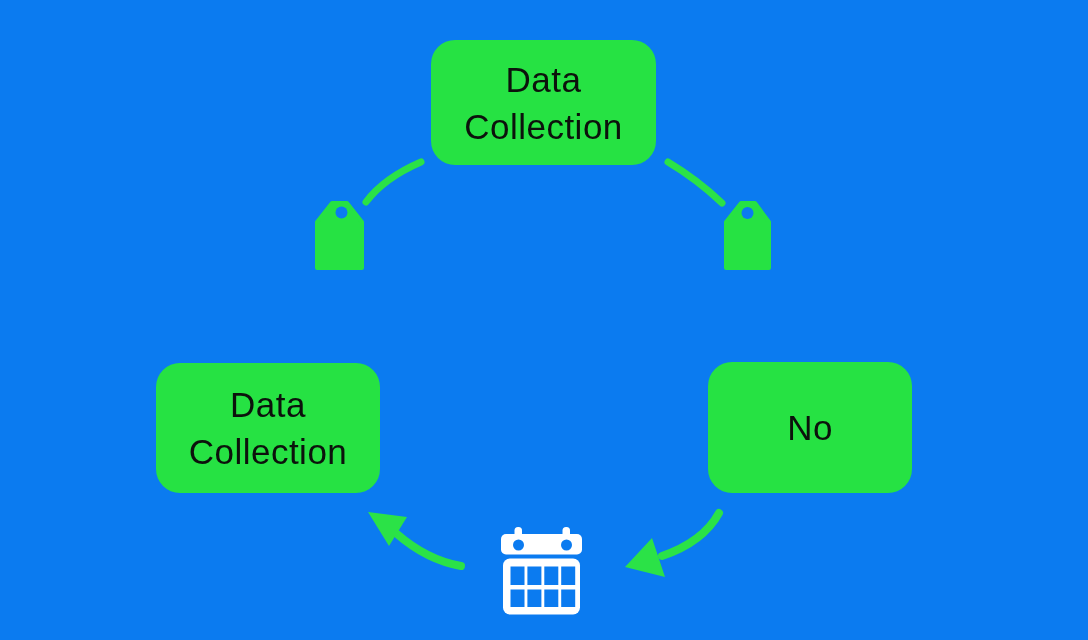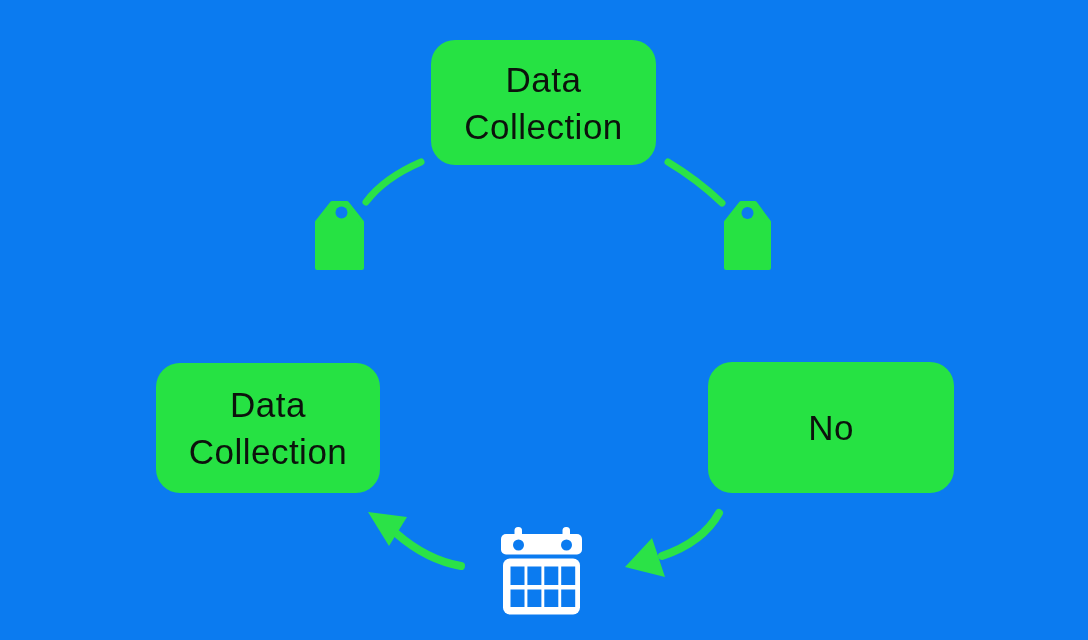--- a/index.html
+++ b/index.html
@@ -27,21 +27,21 @@
     justify-content: center;
     color: var(--node-text, #0c120c);
     font-size: 35px;
     line-height: 47px;
     font-weight: 500;
     text-align: center;
     letter-spacing: 0.5px;
   }
   .node-top   { left: 431px; top: 40px;  width: 225px; height: 125px; }
   .node-left  { left: 156px; top: 363px; width: 224px; height: 130px; }
-  .node-right { left: 708px; top: 362px; width: 246px; height: 131px; }
+  .node-right { left: 708px; top: 362px; width: 204px; height: 131px; }
 </style>
 </head>
 <body>
 
 <div class="canvas">
 
   <svg class="overlay" viewBox="0 0 1088 640">
 
     <g>
       <path d="M 421 162 Q 384 178 366 202" fill="none" stroke="var(--arrow)" stroke-width="7" stroke-linecap="round"></path>

